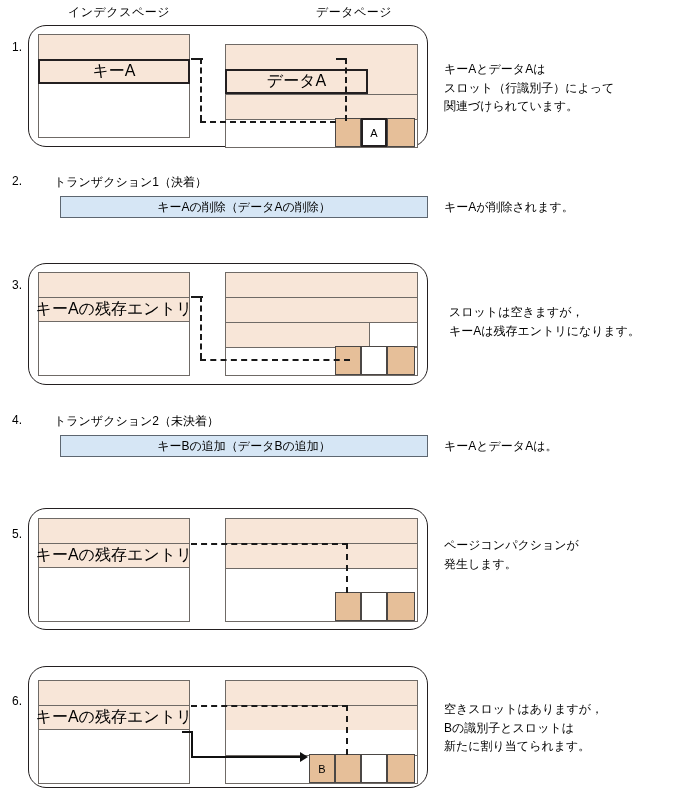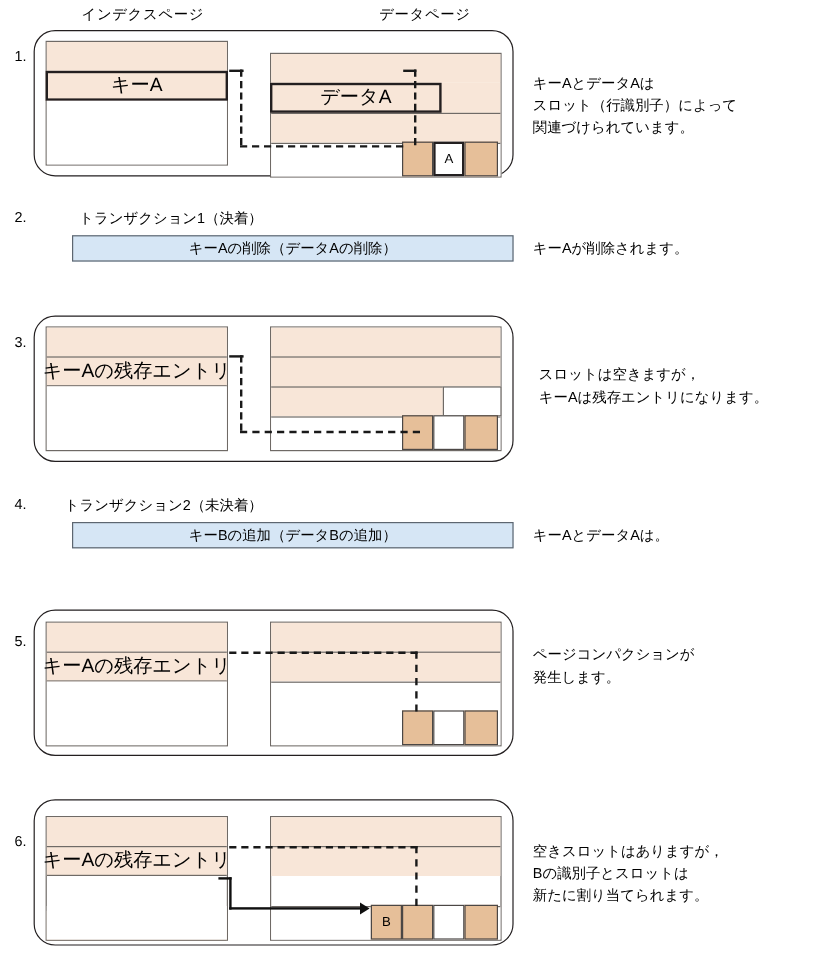--- a/index.html
+++ b/index.html
@@ -141,21 +141,21 @@
   </div>
 </div>
 
 <div class="tick" style="left:191px;top:58px;width:12px;height:2.2px;"></div>
 <div class="dash-v" style="left:200px;top:58px;height:63px;"></div>
 <div class="dash-h" style="left:200px;top:121px;width:136px;"></div>
 <div class="tick" style="left:336px;top:58px;width:11px;height:2.2px;"></div>
 <div class="dash-v" style="left:345px;top:58px;height:63px;"></div>
 
 <div class="abs step-num" style="left:12px;top:174px;">2.</div>
-<div class="abs tx-label" style="left:66px;top:174px;">トランザクション1（決着）</div>
+<div class="abs tx-label" style="left:54px;top:174px;">トランザクション1（決着）</div>
 <div class="abs tx-bar" style="left:60px;top:196px;width:368px;height:22px;">キーAの削除（データAの削除）</div>
 
 <div class="abs step-num" style="left:12px;top:278px;">3.</div>
 <div class="abs panel" style="left:28px;top:263px;width:400px;height:122px;"></div>
 
 <div class="page-block" style="left:38px;top:272px;width:152px;height:104px;">
   <div class="row fill-peach" style="top:0;height:24px;"></div>
   <div class="row fill-peach bd-top-thin bd-bot-thin" style="top:24px;height:25px;">キーAの残存エントリ</div>
   <div class="row fill-white" style="top:49px;height:53px;"></div>
 </div>

